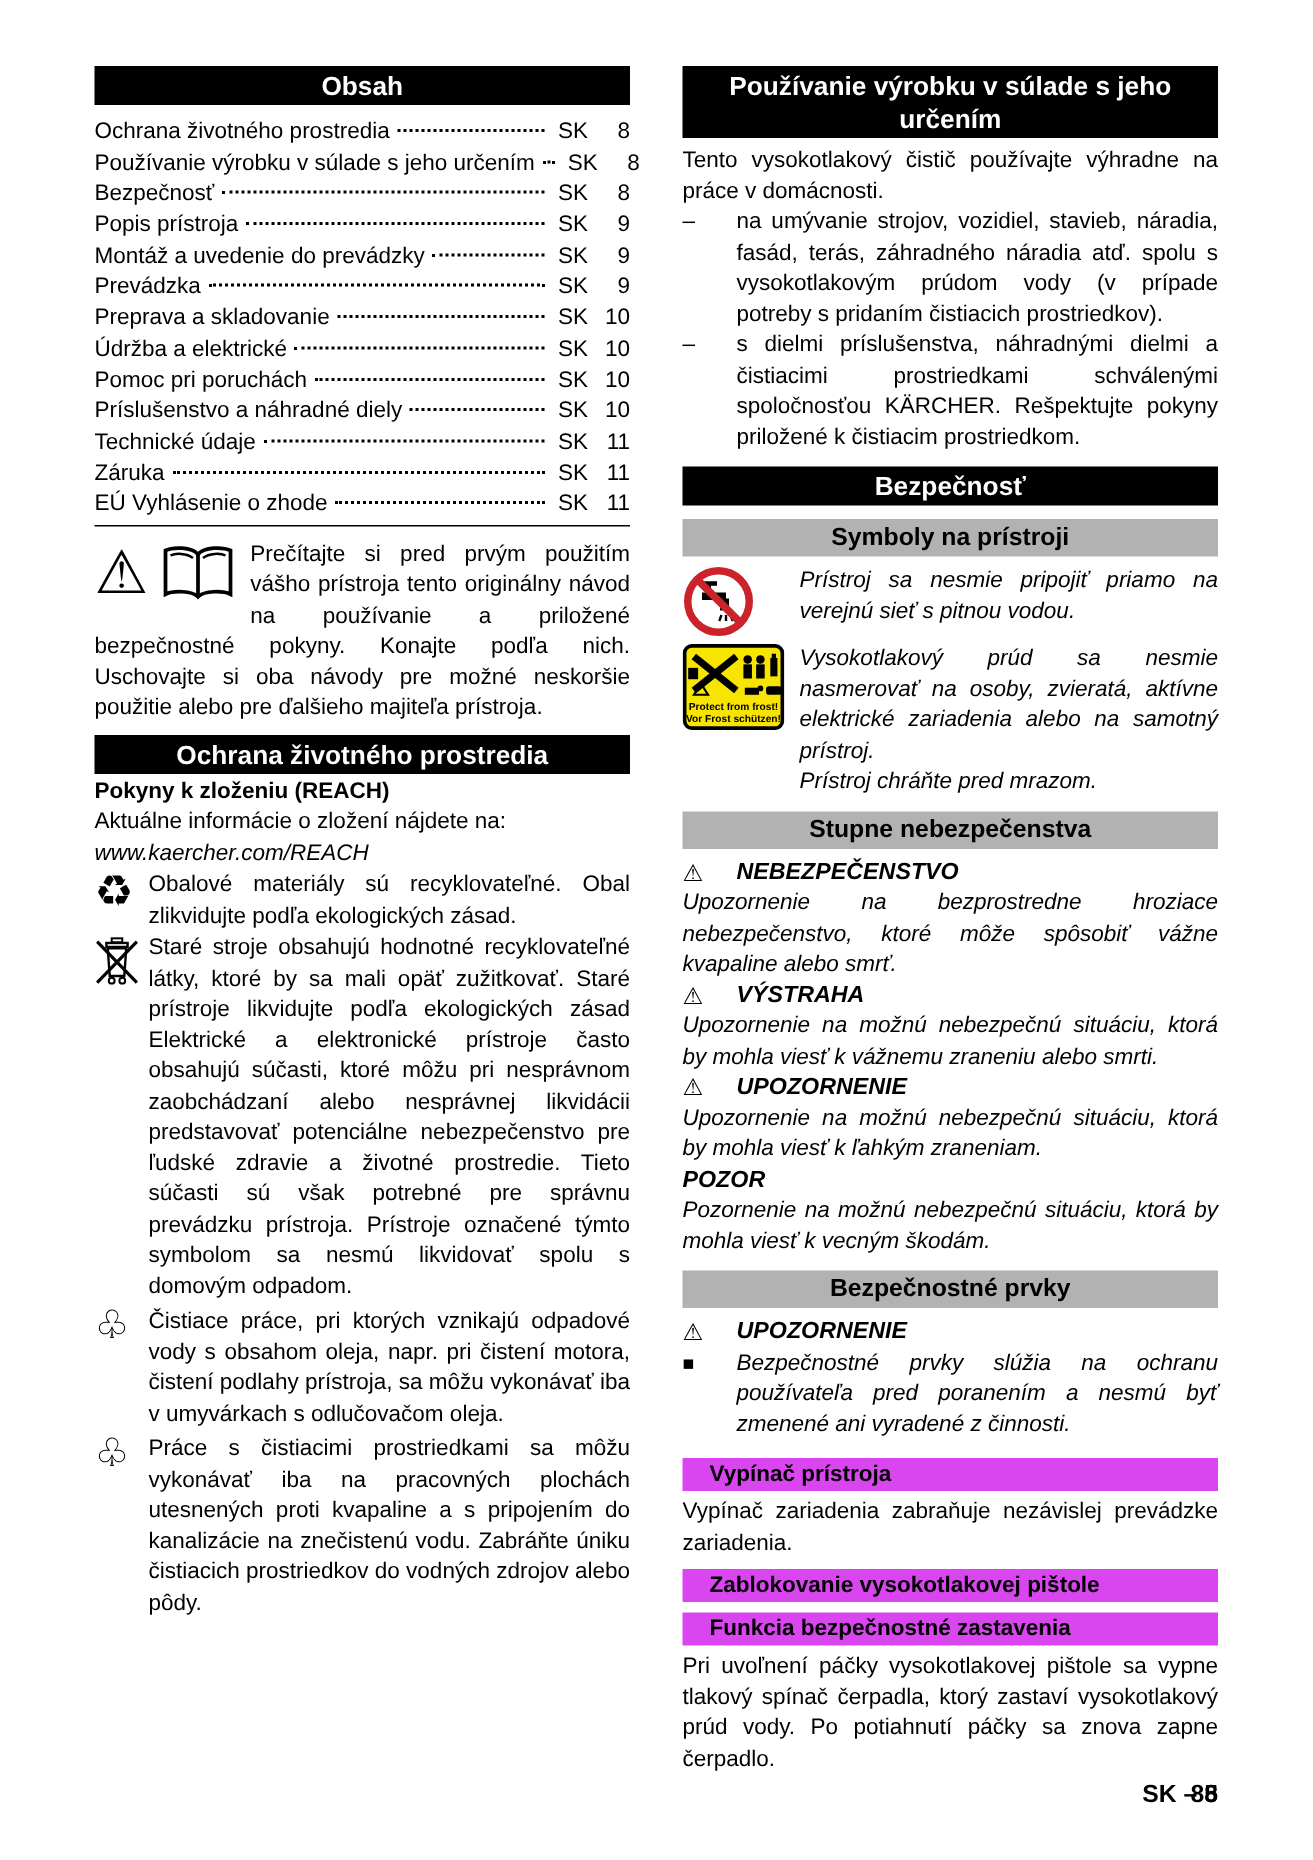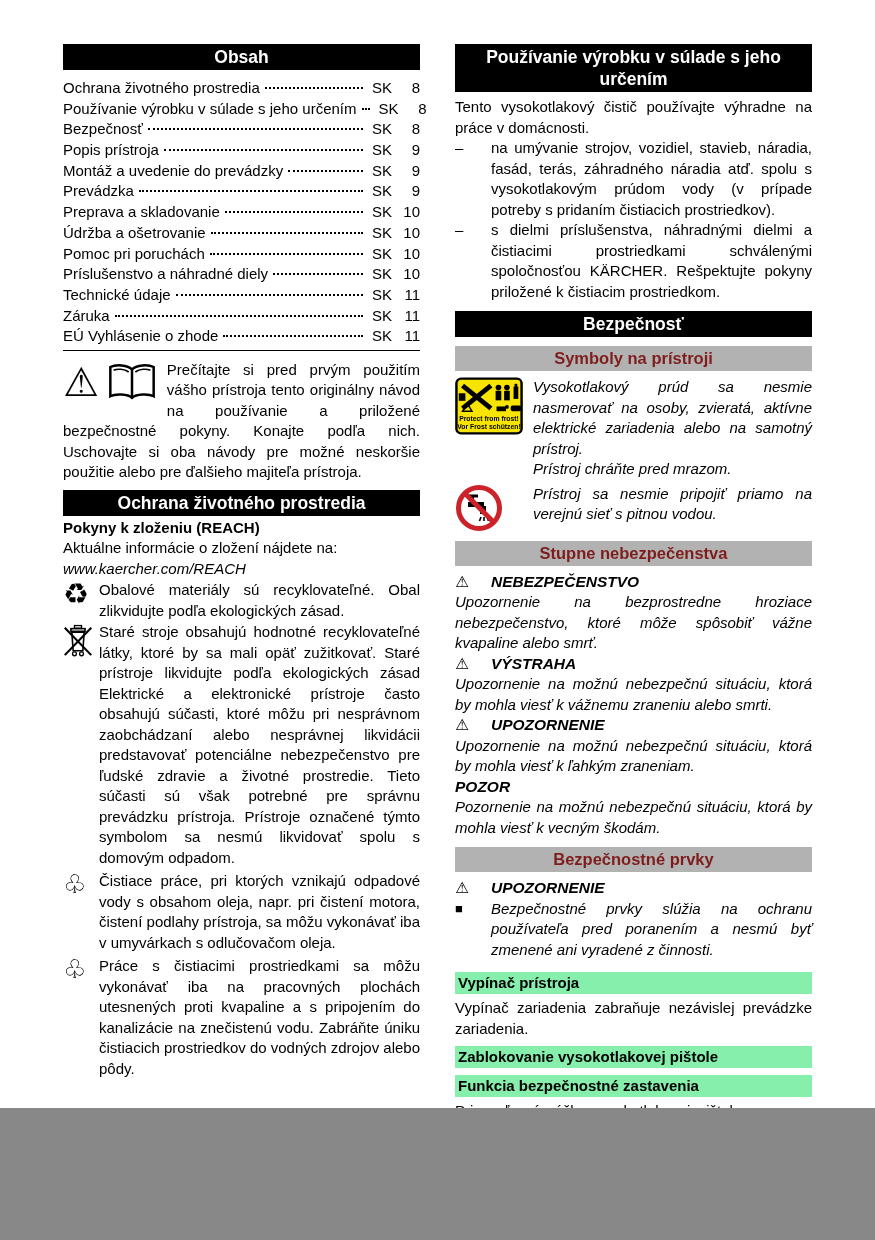--- a/index.html
+++ b/index.html
@@ -1,46 +1,46 @@
 <!DOCTYPE html>
 <html><head>
 <meta charset="utf-8">
 <style>
   * { margin: 0; padding: 0; box-sizing: border-box; }
   html, body { background: #888; }
   .page {
     position: relative;
-    width: 875px; height: 1108px;
+    width: 875px; height: 1240px;
     margin: 0 auto;
     background: #fff;
     color: #000;
     font-family: "Liberation Sans", "DejaVu Sans", sans-serif;
     font-size: 15px;
     line-height: 20.5px;
     overflow: hidden;
   }
   .columns { display: flex; gap: 35px; padding: 44px 63px 0 63px; }
   .col { width: 357px; flex: 0 0 357px; }
 
   
   .bar-black {
     background: #000; color: #fff;
     font-weight: bold; font-size: 17.5px; line-height: 22px;
     text-align: center; padding: 2px 4px;
   }
   .bar-gray {
-    background: #b2b2b2; color: #7f1d1d;
+    background: #b2b2b2; color: #000000;
     font-weight: bold; font-size: 16.5px; line-height: 21px;
     text-align: center; padding: 2px 4px;
     margin: 9px 0 6px 0;
   }
   .bar-mini {
-    background: #86efac; color: #000;
+    background: #d946ef; color: #000;
     font-weight: bold; font-size: 15px; line-height: 20px;
-    text-align: left; padding: 1px 3px;
+    text-align: left; padding: 1px 18px;
     margin: 7px 0 4px 0;
   }
 
   
   .toc-list { margin-top: 8px; }
   .toc-row { display: flex; align-items: baseline; height: 20.7px; }
   .toc-label { white-space: nowrap; }
   .toc-dots {
     flex: 1; margin: 0 5px;
     border-bottom: 2px dotted #000;
@@ -141,21 +141,21 @@
             <span class="toc-sk">SK</span>
             <span class="toc-page">9</span>
           </div>
         <div class="toc-row">
             <span class="toc-label">Preprava a skladovanie</span>
             <span class="toc-dots"></span>
             <span class="toc-sk">SK</span>
             <span class="toc-page">10</span>
           </div>
         <div class="toc-row">
-            <span class="toc-label">Údržba a ošetrovanie</span>
+            <span class="toc-label">Údržba a elektrické</span>
             <span class="toc-dots"></span>
             <span class="toc-sk">SK</span>
             <span class="toc-page">10</span>
           </div>
         <div class="toc-row">
             <span class="toc-label">Pomoc pri poruchách</span>
             <span class="toc-dots"></span>
             <span class="toc-sk">SK</span>
             <span class="toc-page">10</span>
           </div>
@@ -247,20 +247,35 @@
         <span class="icon-text">na umývanie strojov, vozidiel, stavieb, náradia, fasád, terás, záhradného náradia atď. spolu s vysokotlakovým prúdom vody (v prípade potreby s pridaním čistiacich prostriedkov).</span>
       </div>
       <div class="dash-row">
         <span class="dash-cell">–</span>
         <span class="icon-text">s dielmi príslušenstva, náhradnými dielmi a čistiacimi prostriedkami schválenými spoločnosťou KÄRCHER. Rešpektujte pokyny priložené k čistiacim prostriedkom.</span>
       </div>
 
       <div class="bar-black" style="margin-top:9px">Bezpečnosť</div>
 
       <div class="bar-gray">Symboly na prístroji</div>
+
+      <div class="sym-row">
+        <span class="sym-icon">
+          <svg width="48" height="48" viewBox="0 0 48 48">
+            <circle cx="24" cy="24" r="20.5" fill="#fff" stroke="#cc2229" stroke-width="5"></circle>
+            <rect x="13" y="18" width="16" height="5" fill="#000"></rect>
+            <rect x="25" y="22" width="6" height="8" fill="#000"></rect>
+            <rect x="16" y="12.5" width="3" height="6" fill="#000"></rect>
+            <rect x="12" y="10.5" width="11" height="3" fill="#000"></rect>
+            <path d="M26 33 l-1.5 4 M29 33 l0 4 M32 33 l1.5 4" stroke="#000" stroke-width="1.6" fill="none"></path>
+            <line x1="10" y1="9.5" x2="38.5" y2="38" stroke="#cc2229" stroke-width="5"></line>
+          </svg>
+        </span>
+        <span class="sym-text">Prístroj sa nesmie pripojiť priamo na verejnú sieť s pitnou vodou.</span>
+      </div>
 
       <div class="sym-row">
         <span class="sym-icon">
           <svg width="68" height="58" viewBox="0 0 72 61">
             <rect x="1.5" y="1.5" width="69" height="58" rx="5" fill="#f7e400" stroke="#000" stroke-width="2.6"></rect>
             <line x1="8" y1="9" x2="38" y2="33" stroke="#000" stroke-width="5"></line>
             <line x1="38" y1="9" x2="8" y2="33" stroke="#000" stroke-width="5"></line>
             <rect x="4" y="17" width="7" height="8" fill="#000"></rect>
             <circle cx="46" cy="11" r="3" fill="#000"></circle>
             <rect x="43" y="14.5" width="6" height="10" fill="#000"></rect>
@@ -275,35 +290,20 @@
             <text x="36" y="46.5" font-size="7.2" font-weight="bold" text-anchor="middle" fill="#000">Protect from frost!</text>
             <text x="36" y="55" font-size="7.2" font-weight="bold" text-anchor="middle" fill="#000">Vor Frost schützen!</text>
           </svg>
         </span>
         <span class="sym-text">
           <span>Vysokotlakový prúd sa nesmie nasmerovať na osoby, zvieratá, aktívne elektrické zariadenia alebo na samotný prístroj.</span><br>
           <span>Prístroj chráňte pred mrazom.</span>
         </span>
       </div>
 
-      <div class="sym-row">
-        <span class="sym-icon">
-          <svg width="48" height="48" viewBox="0 0 48 48">
-            <circle cx="24" cy="24" r="20.5" fill="#fff" stroke="#cc2229" stroke-width="5"></circle>
-            <rect x="13" y="18" width="16" height="5" fill="#000"></rect>
-            <rect x="25" y="22" width="6" height="8" fill="#000"></rect>
-            <rect x="16" y="12.5" width="3" height="6" fill="#000"></rect>
-            <rect x="12" y="10.5" width="11" height="3" fill="#000"></rect>
-            <path d="M26 33 l-1.5 4 M29 33 l0 4 M32 33 l1.5 4" stroke="#000" stroke-width="1.6" fill="none"></path>
-            <line x1="10" y1="9.5" x2="38.5" y2="38" stroke="#cc2229" stroke-width="5"></line>
-          </svg>
-        </span>
-        <span class="sym-text">Prístroj sa nesmie pripojiť priamo na verejnú sieť s pitnou vodou.</span>
-      </div>
-
       <div class="bar-gray">Stupne nebezpečenstva</div>
 
       <div class="danger-kw">
         <span class="tri">⚠</span>
         <span>NEBEZPEČENSTVO</span>
       </div>
       <div class="danger-text">Upozornenie na bezprostredne hroziace nebezpečenstvo, ktoré môže spôsobiť vážne kvapaline alebo smrť.</div>
 
       <div class="danger-kw">
         <span class="tri">⚠</span>

